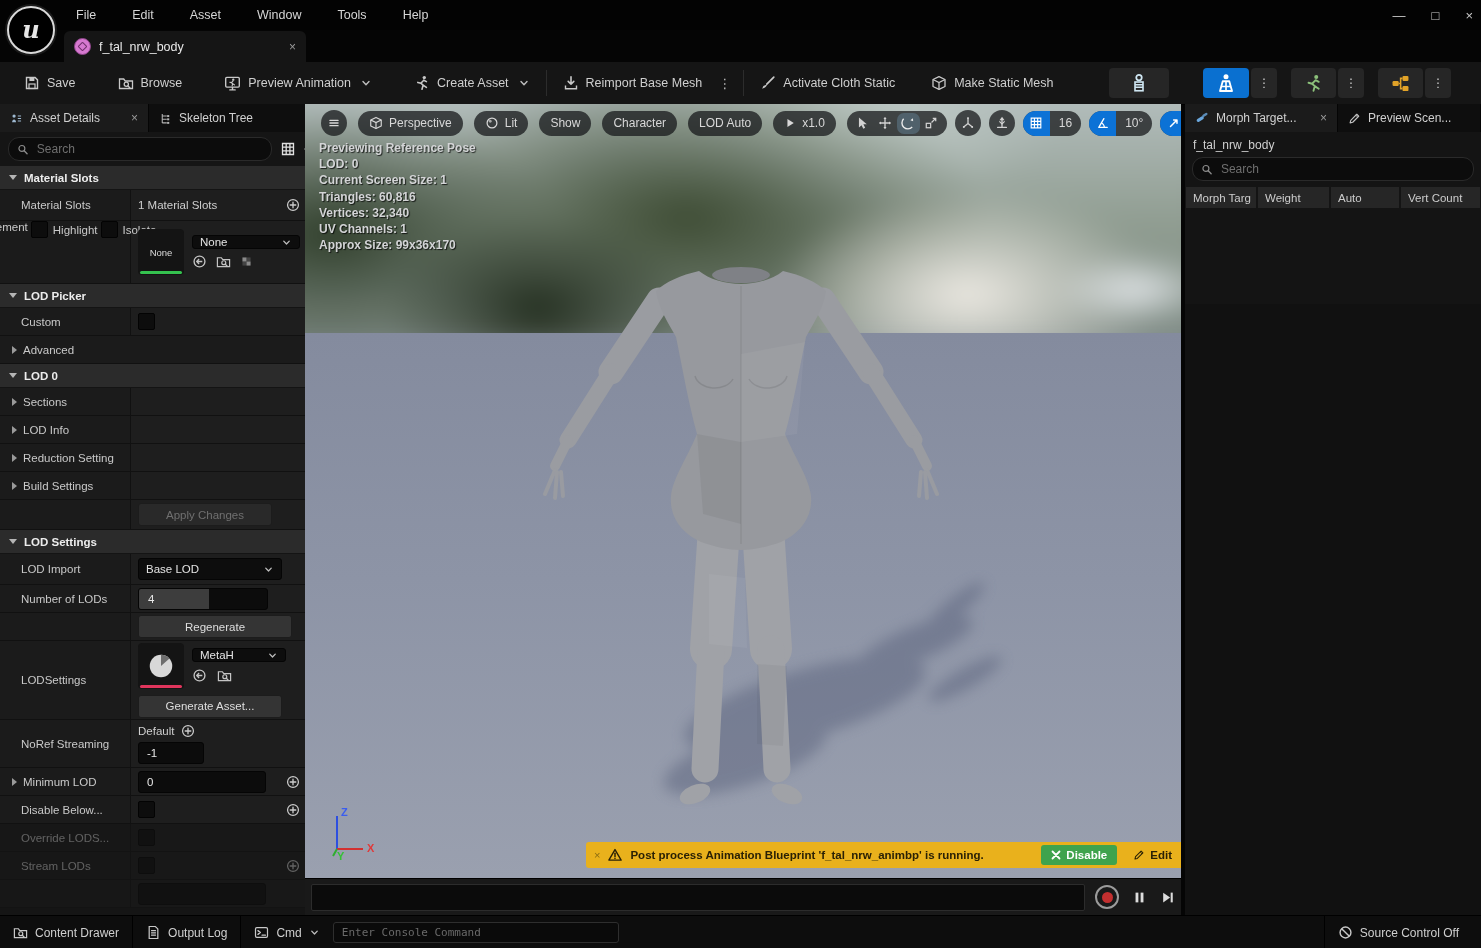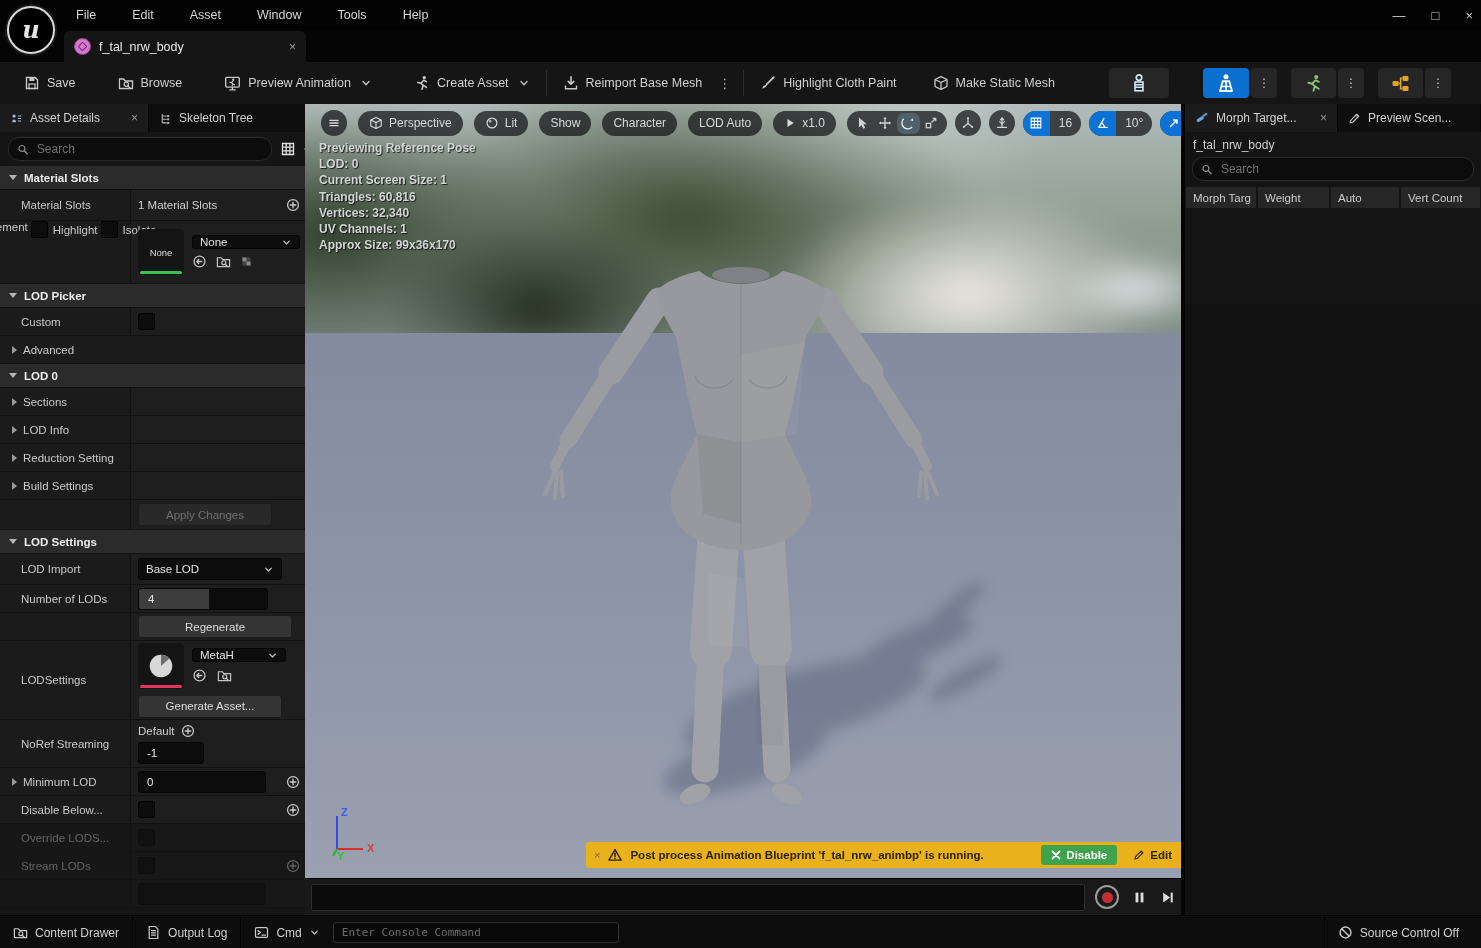--- a/index.html
+++ b/index.html
@@ -391,21 +391,21 @@
         <use href="#s-import"></use>
       </svg>
     <span>Reimport Base Mesh</span>
   </div>
   <span class="kebab">⋮</span>
   <div class="tsep"></div>
   <div class="tbtn">
     <svg class="ic" width="16" height="16" color="#c8c8c8">
         <use href="#s-brush"></use>
       </svg>
-    <span>Highlight Cloth Paint</span>
+    <span>Activate Cloth Static</span>
   </div>
   <div style="width:16px"></div>
   <div class="tbtn">
     <svg class="ic" width="16" height="16" color="#c8c8c8">
         <use href="#s-cube"></use>
       </svg>
     <span>Make Static Mesh</span>
   </div>
 
   <div id="toolbar-right">

